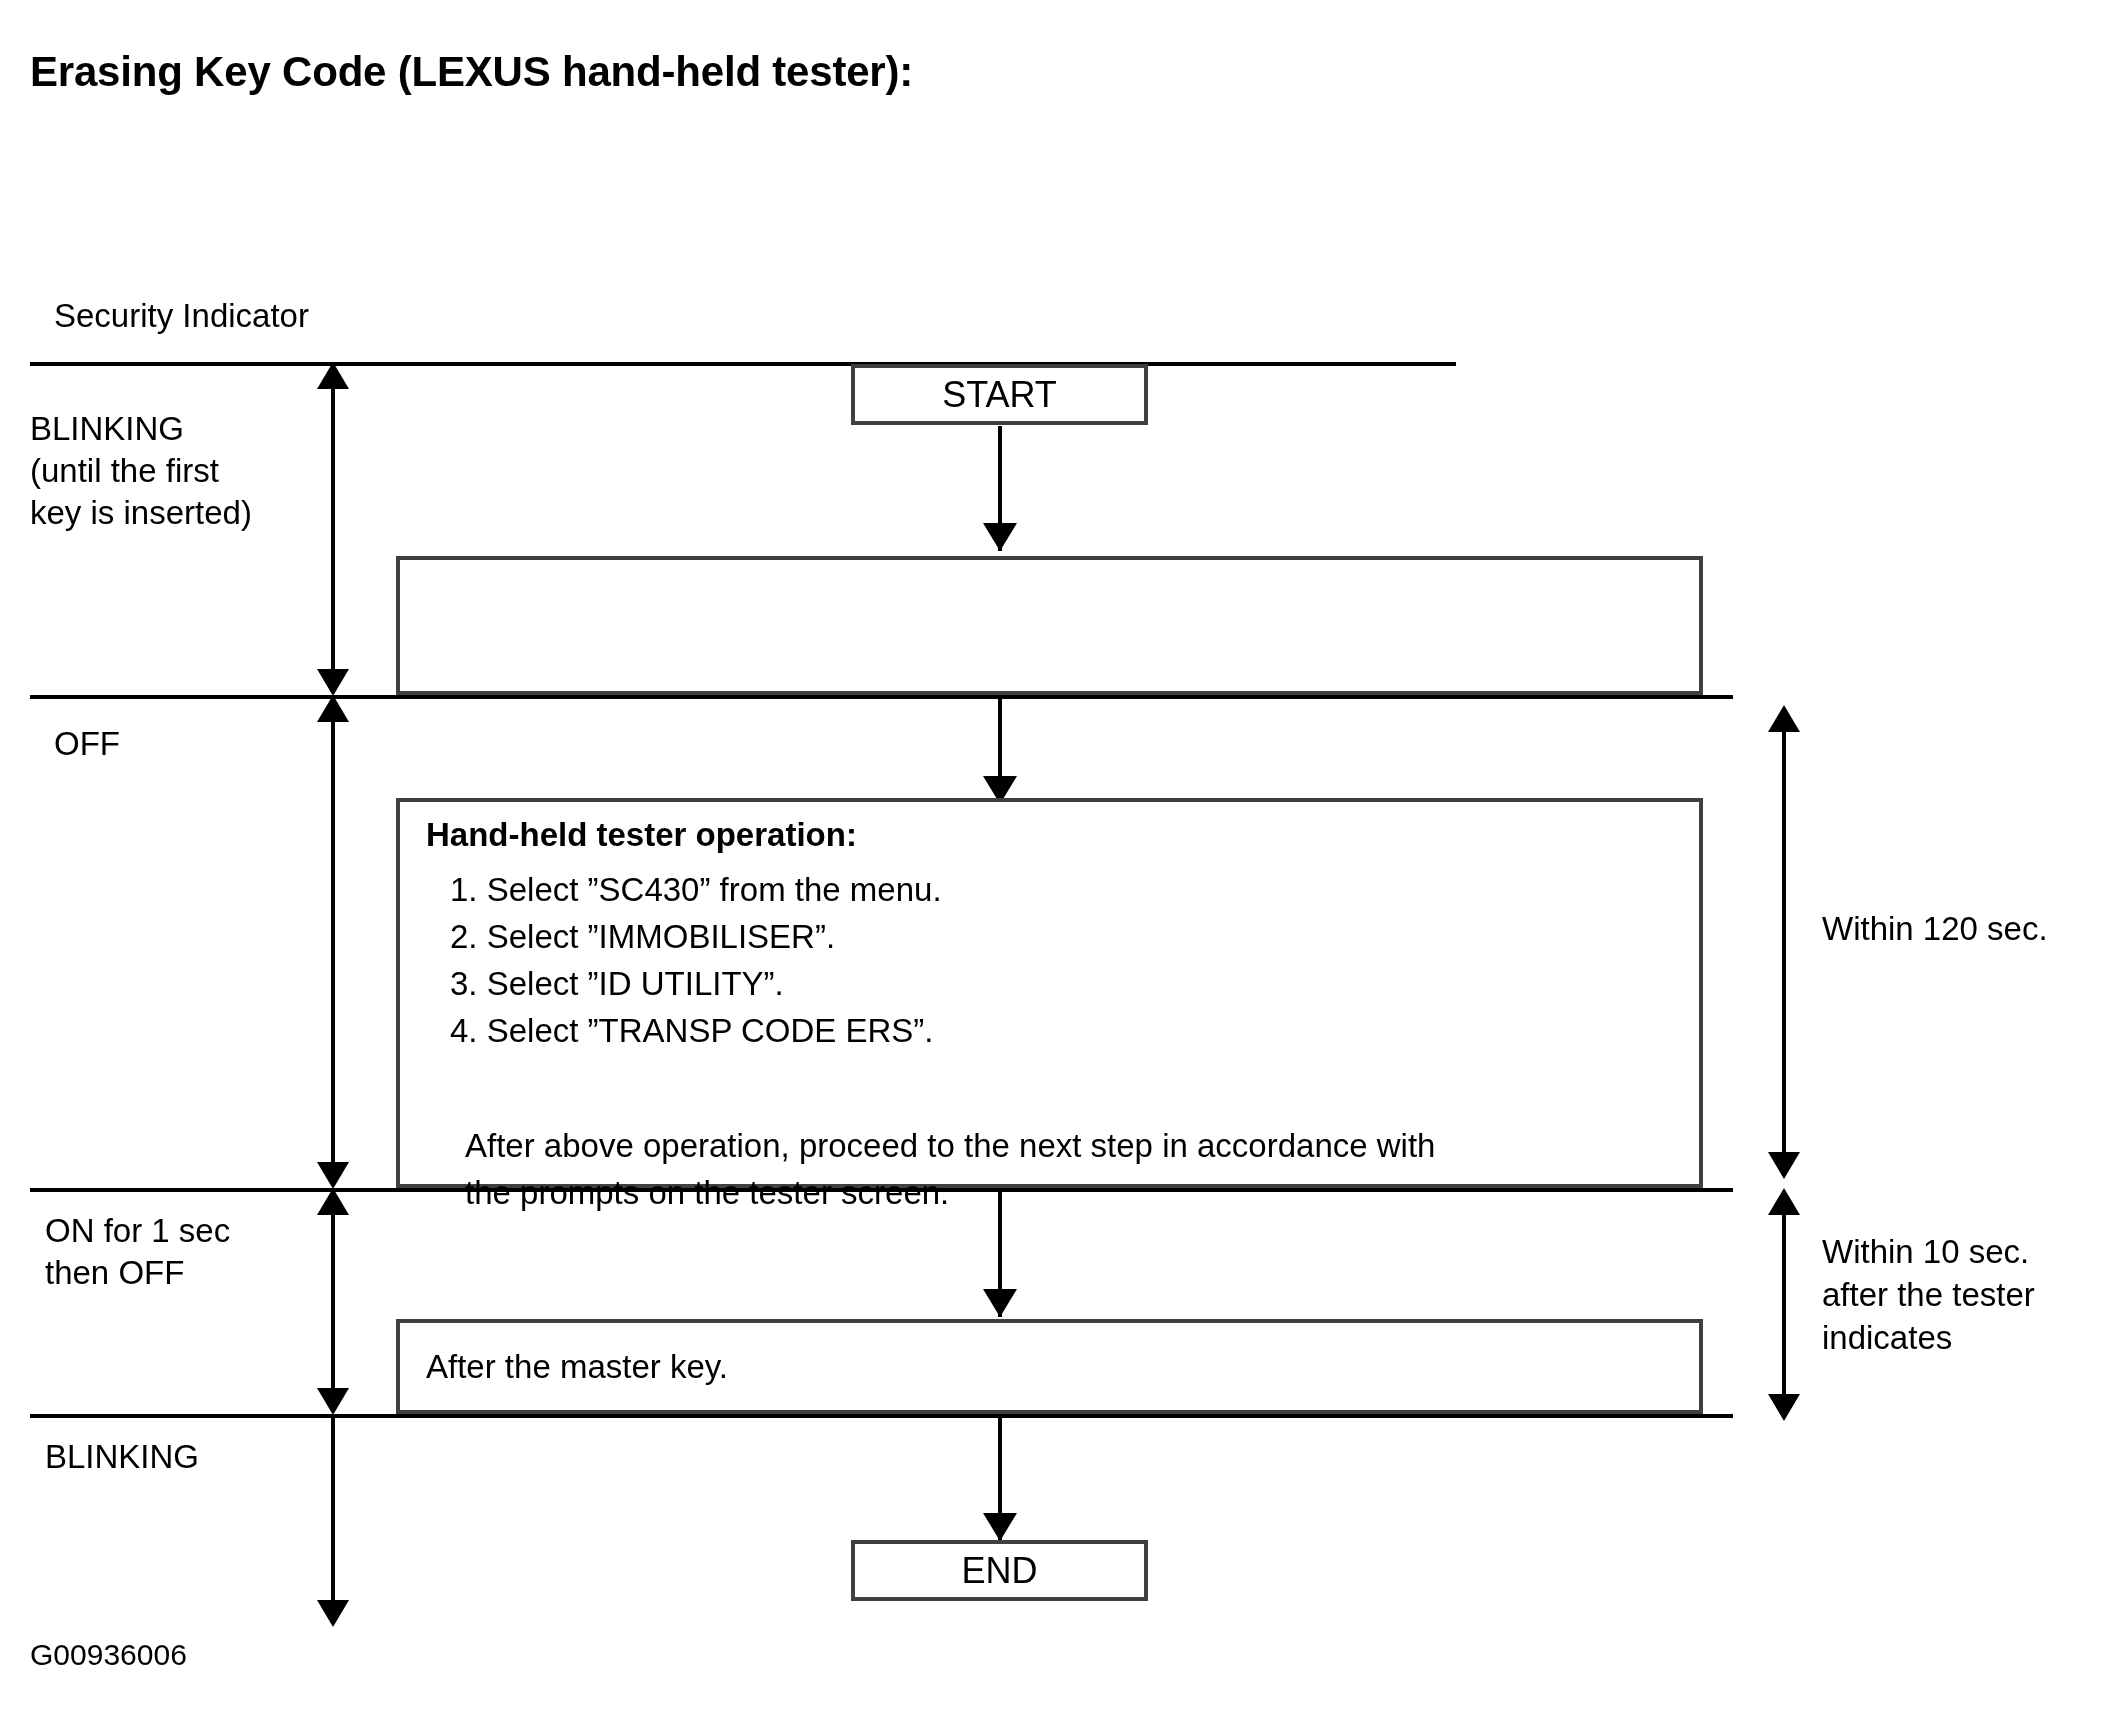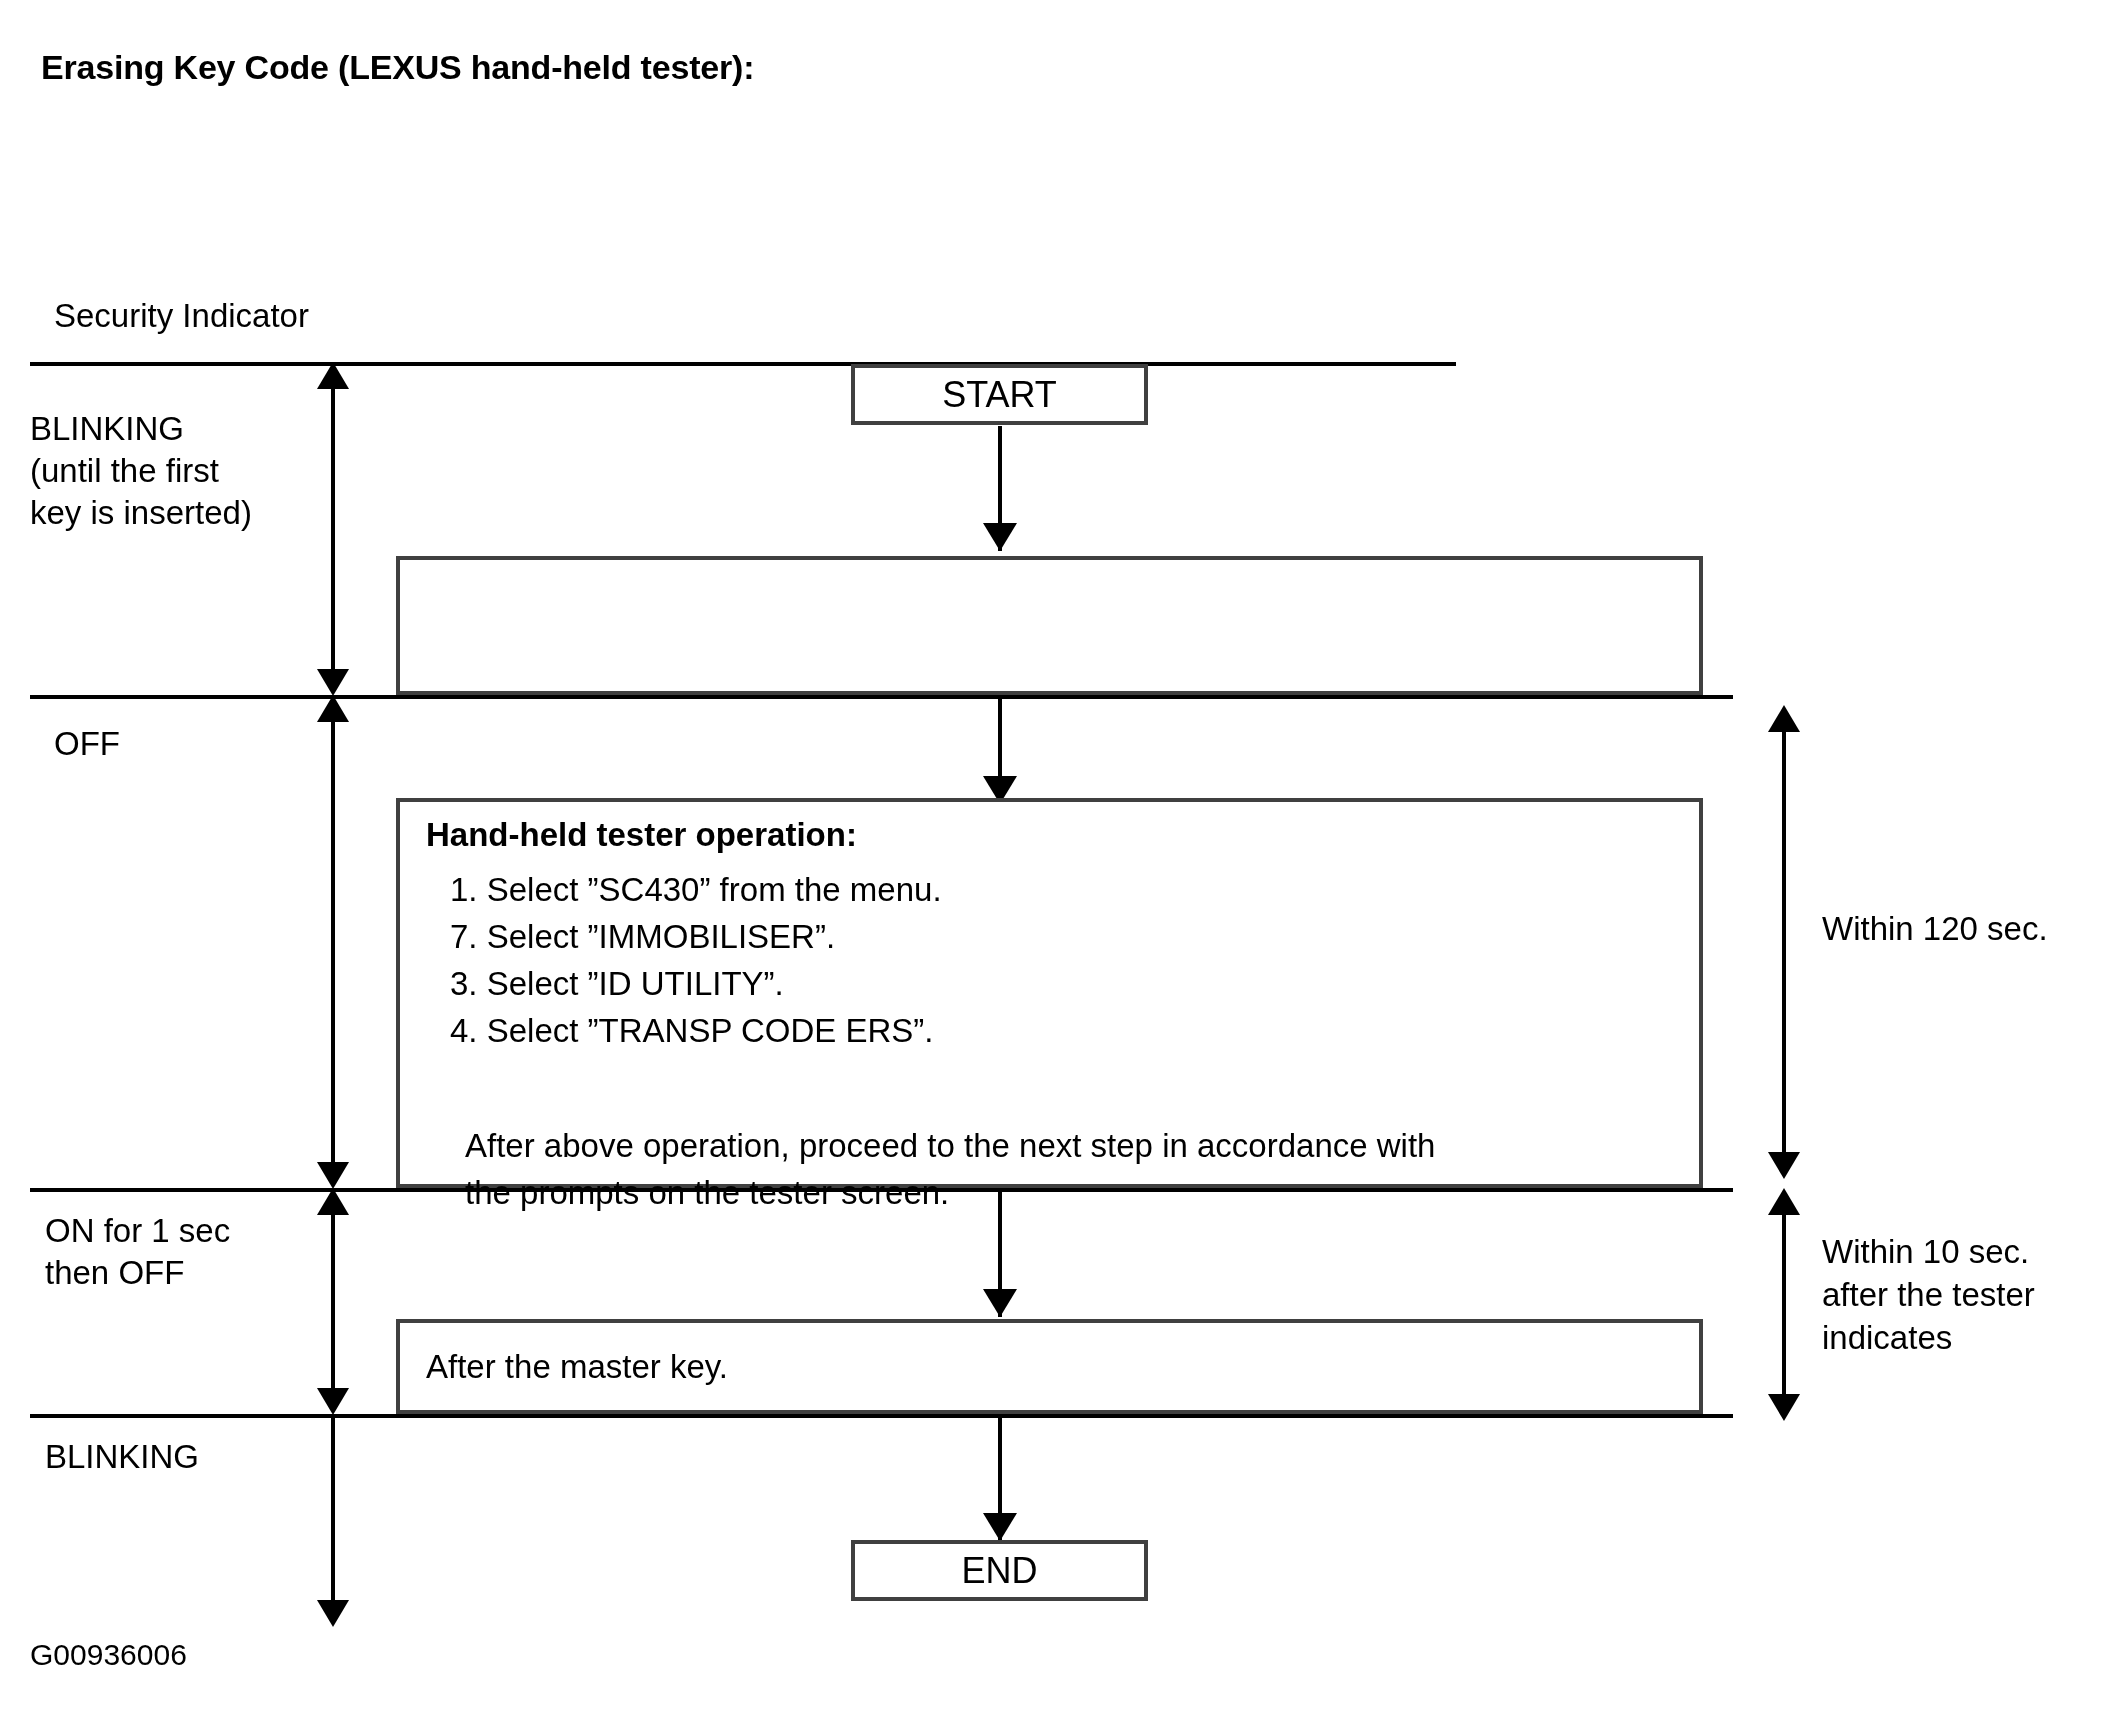--- a/index.html
+++ b/index.html
@@ -15,23 +15,23 @@
     position: relative;
     width: 2102px;
     height: 1734px;
     background: #ffffff;
     overflow: hidden;
   }
 
   
   .doc-title {
     position: absolute;
-    left: 41px;
+    left: 30px;
     top: 48px;
-    font-size: 34px;
+    font-size: 42px;
     font-weight: bold;
     letter-spacing: -0.2px;
     white-space: nowrap;
   }
 
   
   .sec-indicator-heading {
     position: absolute;
     left: 54px;
     top: 297px;
@@ -198,21 +198,21 @@
   </div>
 
   <div class="conn" style="left:998px; top:695px; height:109px;"></div>
   <div class="conn-head" style="left:983px; top:776px;"></div>
 
   <div class="flowbox" style="left:396px; top:798px; width:1307px; height:390px;">
   </div>
   <div class="box-heading" style="left:426px; top:816px;">Hand-held tester operation:</div>
   <div class="step-list" style="left:450px; top:867px; width:1238px;">
     <div class="step">1. Select ”SC430” from the menu.</div>
-    <div class="step">7. Select ”IMMOBILISER”.</div>
+    <div class="step">2. Select ”IMMOBILISER”.</div>
     <div class="step">3. Select ”ID UTILITY”.</div>
     <div class="step">4. Select ”TRANSP CODE ERS”.</div>
   </div>
   <div class="step-list step-note" style="left:465px; top:1075px; width:1223px;">After above operation, proceed to the next step in accordance with
 the prompts on the tester screen.</div>
 
   <div class="conn" style="left:998px; top:1188px; height:129px;"></div>
   <div class="conn-head" style="left:983px; top:1289px;"></div>
 
   <div class="flowbox" style="left:396px; top:1319px; width:1307px; height:95px;">

